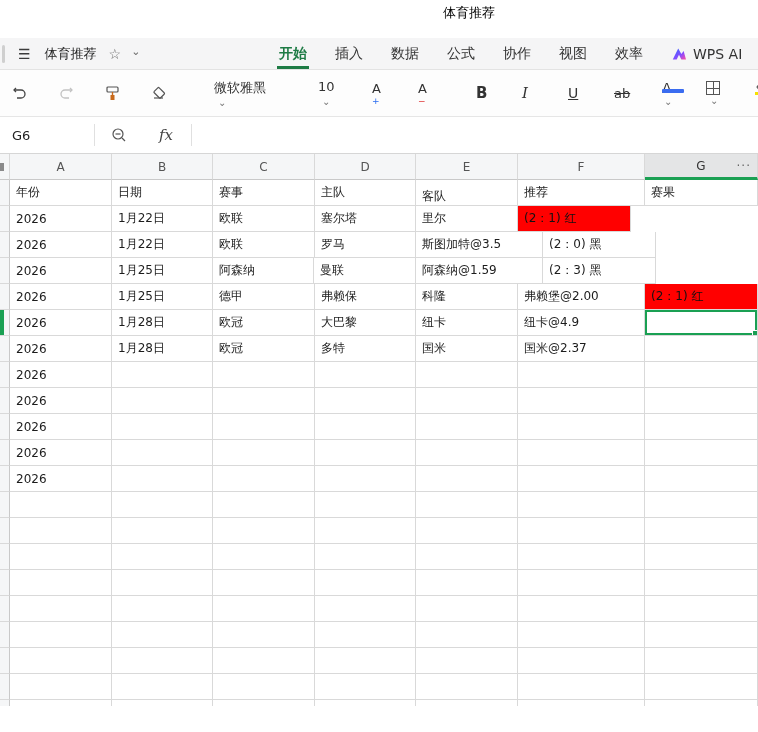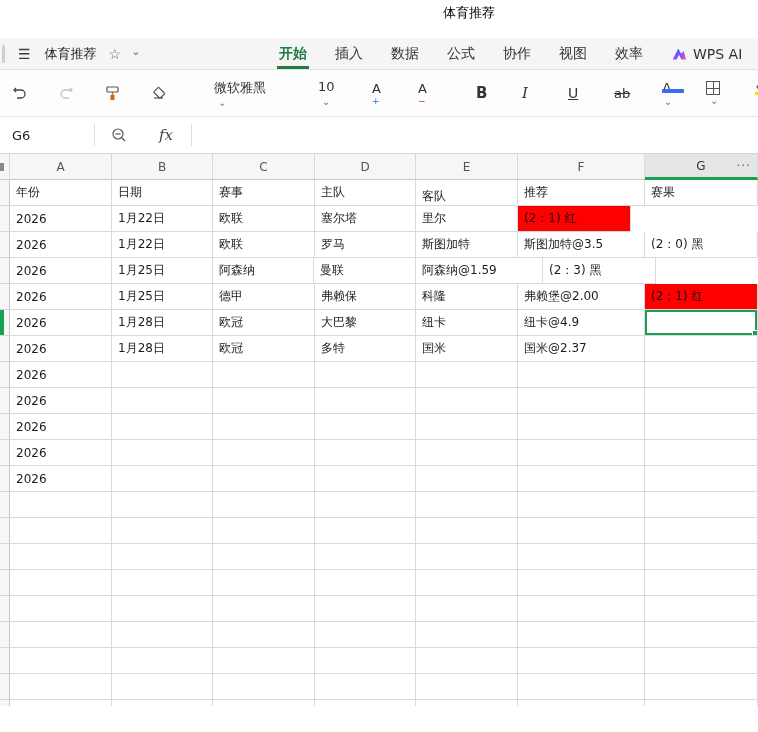--- a/index.html
+++ b/index.html
@@ -311,23 +311,20 @@
         </div>
         <div class="cell r" style="width: 101px;">
           <span>1月22日</span>
         </div>
         <div class="cell" style="width: 102px;">
           <span>欧联</span>
         </div>
         <div class="cell" style="width: 101px;">
           <span>罗马</span>
         </div>
-        <div class="cell" style="width: 102px;">
-          <span>斯图加特</span>
-        </div>
         <div class="cell" style="width: 127px;">
           <span>斯图加特@3.5</span>
         </div>
         <div class="cell" style="width: 113px;">
           <span>(2：0) 黑</span>
         </div>
       </div>
       <div class="grow">
         <div class="rowhdr" style="width: 10px;"></div>
         <div class="cell r" style="width: 102px;">

